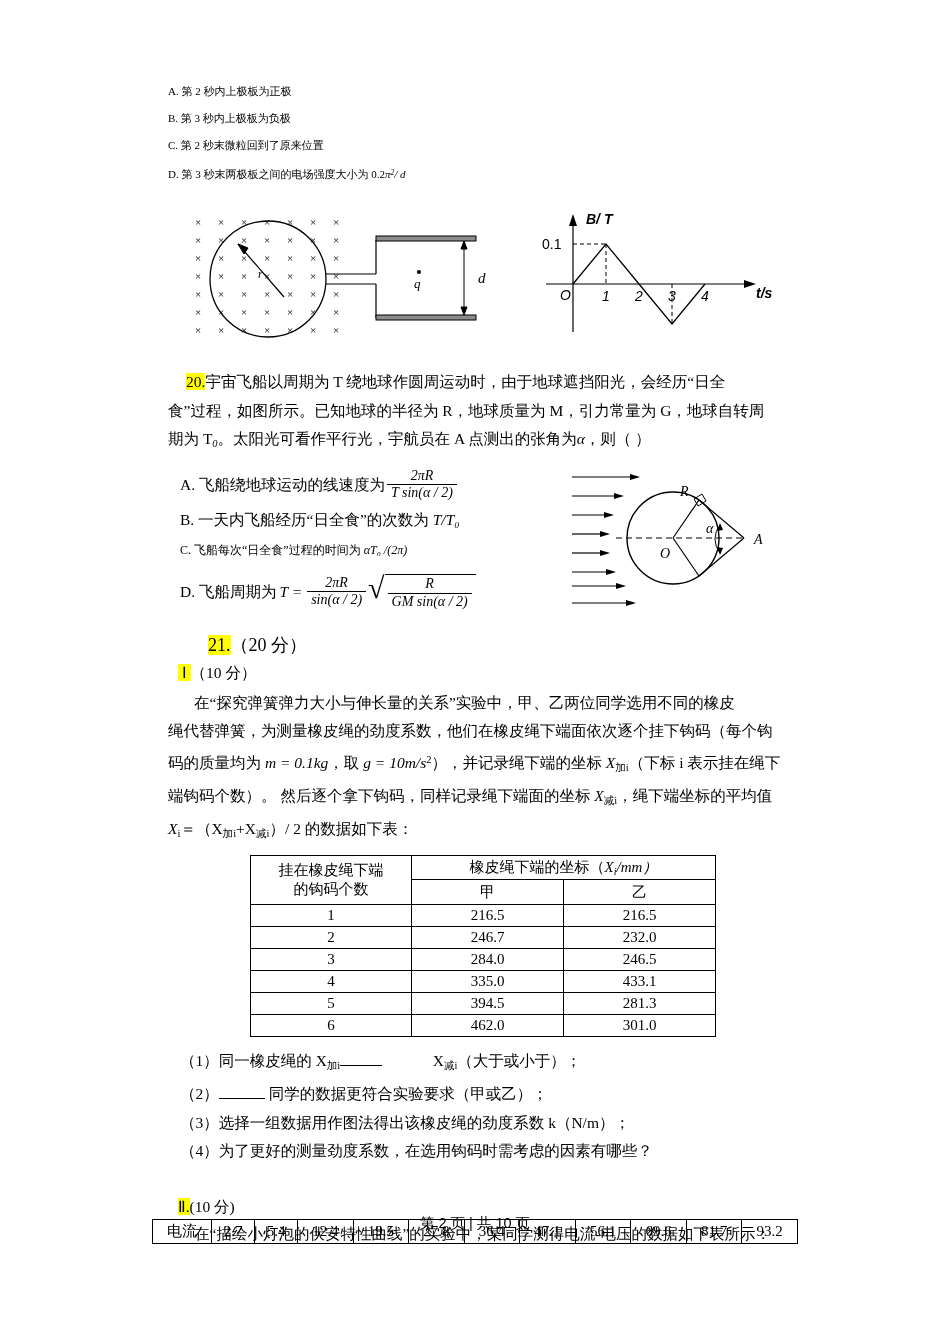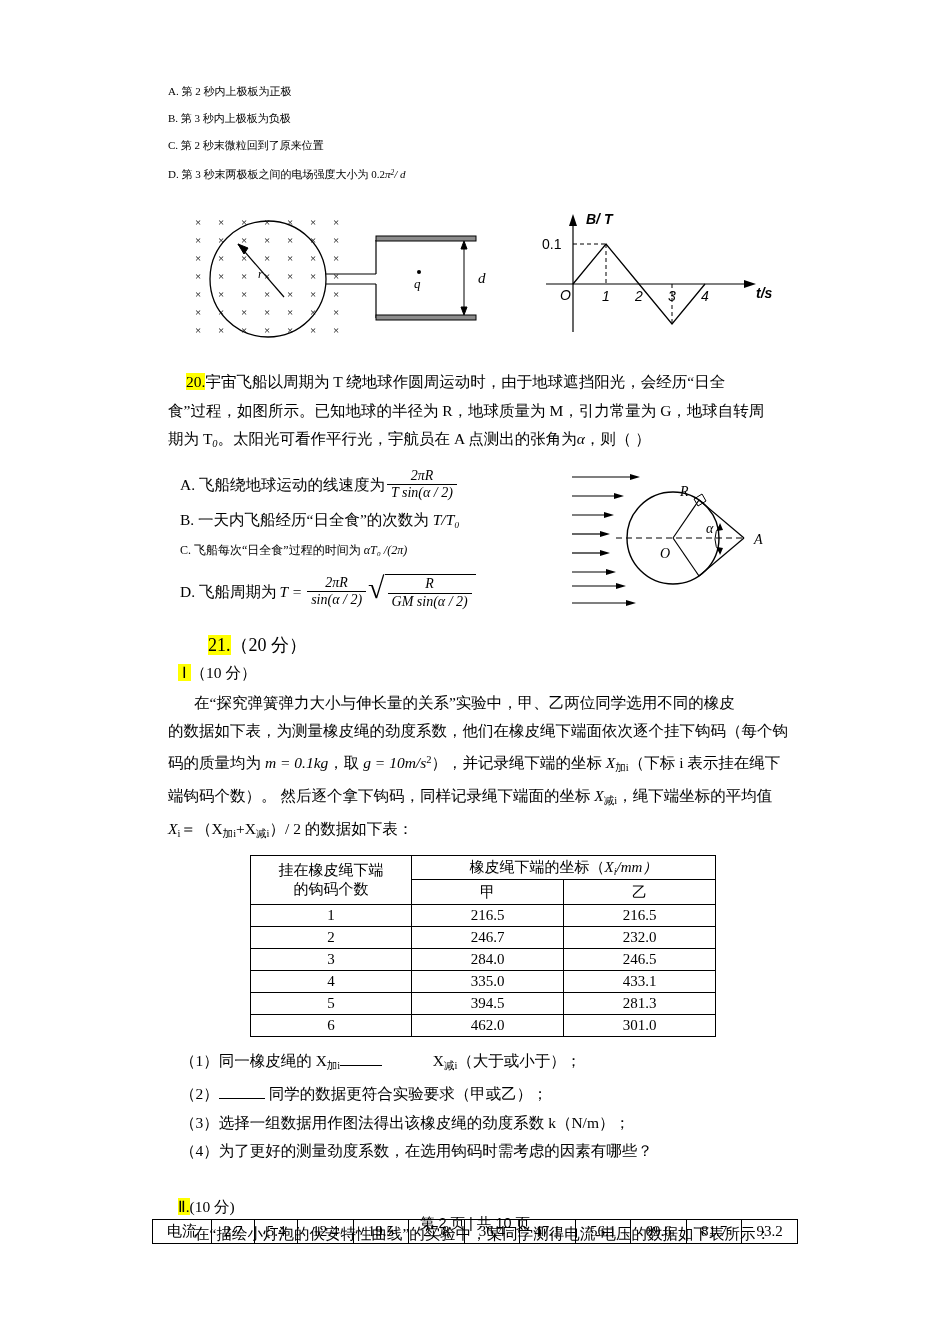--- a/index.html
+++ b/index.html
@@ -341,21 +341,21 @@
       <span class="hl">21.</span><span>（20 分）</span>
     </div>
     <div style="font-size:15.5px;line-height:28px;margin-left:10px;">
       <span class="hl" style="padding:0 4px;">Ⅰ</span><span>（10 分）</span>
     </div>
 
     <div class="para" style="margin-top:2px;">
       <span style="margin-left:26px;"></span><span>在“探究弹簧弹力大小与伸长量的关系”实验中，甲、乙两位同学选用不同的橡皮</span>
     </div>
     <div class="para">
-      <span>的数据如下表，为测量橡皮绳的劲度系数，他们在橡皮绳下端面依次逐个挂下钩码（每个钩</span>
+      <span>绳代替弹簧，为测量橡皮绳的劲度系数，他们在橡皮绳下端面依次逐个挂下钩码（每个钩</span>
     </div>
     <div class="para">
       <span>码的质量均为 </span><span class="it">m = 0.1kg</span><span>，取 </span><span class="it">g = 10m/s</span><span class="sup">2</span><span>），并记录绳下端的坐标 </span><span class="it">X</span><span class="sub">加i</span><span>（下标 i 表示挂在绳下</span>
     </div>
     <div class="para">
       <span>端钩码个数）。 然后逐个拿下钩码，同样记录绳下端面的坐标 </span><span class="it">X</span><span class="sub">减i</span><span>，绳下端坐标的平均值</span>
     </div>
     <div class="para">
       <span class="it">X</span><span class="sub">i</span><span>＝（X</span><span class="sub">加i</span><span>+X</span><span class="sub">减i</span><span>）/ 2 的数据如下表：</span>
     </div>

